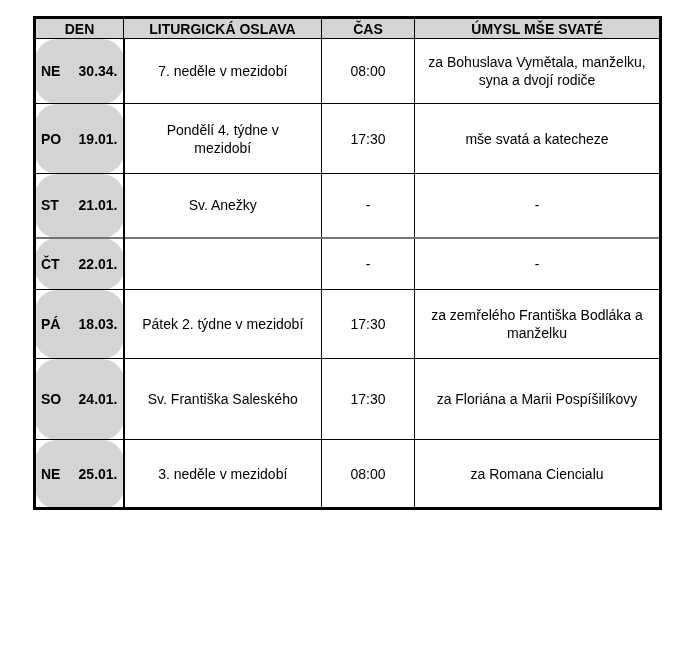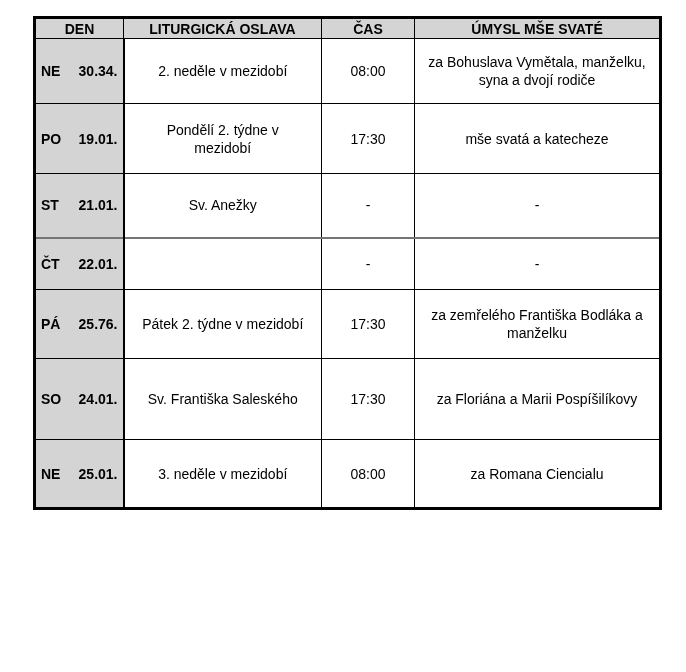--- a/index.html
+++ b/index.html
@@ -44,20 +44,21 @@
   }
   .schedule thead tr { height: 21px; }
   .schedule th {
     background: var(--header-bg, #d4d4d4);
     font-weight: bold;
   }
   td.day-cell {
     background: var(--day-column-bg, #d4d4d4);
     font-weight: bold;
     border-right: 2px solid var(--border, #000000);
+    border-radius: 22px;
   }
   .day-wrap {
     display: flex;
     justify-content: space-between;
     align-items: center;
     padding: 0 5px;
   }
   .celebration-wrap {
     max-width: 168px;
     margin: 0 auto;
@@ -96,37 +97,37 @@
     <tbody>
 
       <tr style="height:65px">
         <td class="day-cell">
           <div class="day-wrap">
             <span>NE</span>
             <span>30.34.</span>
           </div>
         </td>
         <td>
-            <div class="celebration-wrap">2. neděle v mezidobí</div>
+            <div class="celebration-wrap">7. neděle v mezidobí</div>
           </td>
         <td>08:00</td>
         <td>
             <div class="intention-wrap">za Bohuslava Vymětala, manželku, syna a dvojí rodiče</div>
           </td>
       </tr>
 
       <tr style="height:70px">
         <td class="day-cell">
           <div class="day-wrap">
             <span>PO</span>
             <span>19.01.</span>
           </div>
         </td>
         <td>
-            <div class="celebration-wrap">Pondělí 2. týdne v mezidobí</div>
+            <div class="celebration-wrap">Pondělí 4. týdne v mezidobí</div>
           </td>
         <td>17:30</td>
         <td>
             <div class="intention-wrap">mše svatá a katecheze</div>
           </td>
       </tr>
 
 
       <tr style="height:64px">
         <td class="day-cell">
@@ -157,21 +158,21 @@
         <td>-</td>
         <td>
             <div class="intention-wrap">-</div>
           </td>
       </tr>
 
       <tr style="height:69px">
         <td class="day-cell">
           <div class="day-wrap">
             <span>PÁ</span>
-            <span>25.76.</span>
+            <span>18.03.</span>
           </div>
         </td>
         <td>
             <div class="celebration-wrap">Pátek 2. týdne v mezidobí</div>
           </td>
         <td>17:30</td>
         <td>
             <div class="intention-wrap">za zemřelého Františka Bodláka a manželku</div>
           </td>
       </tr>

